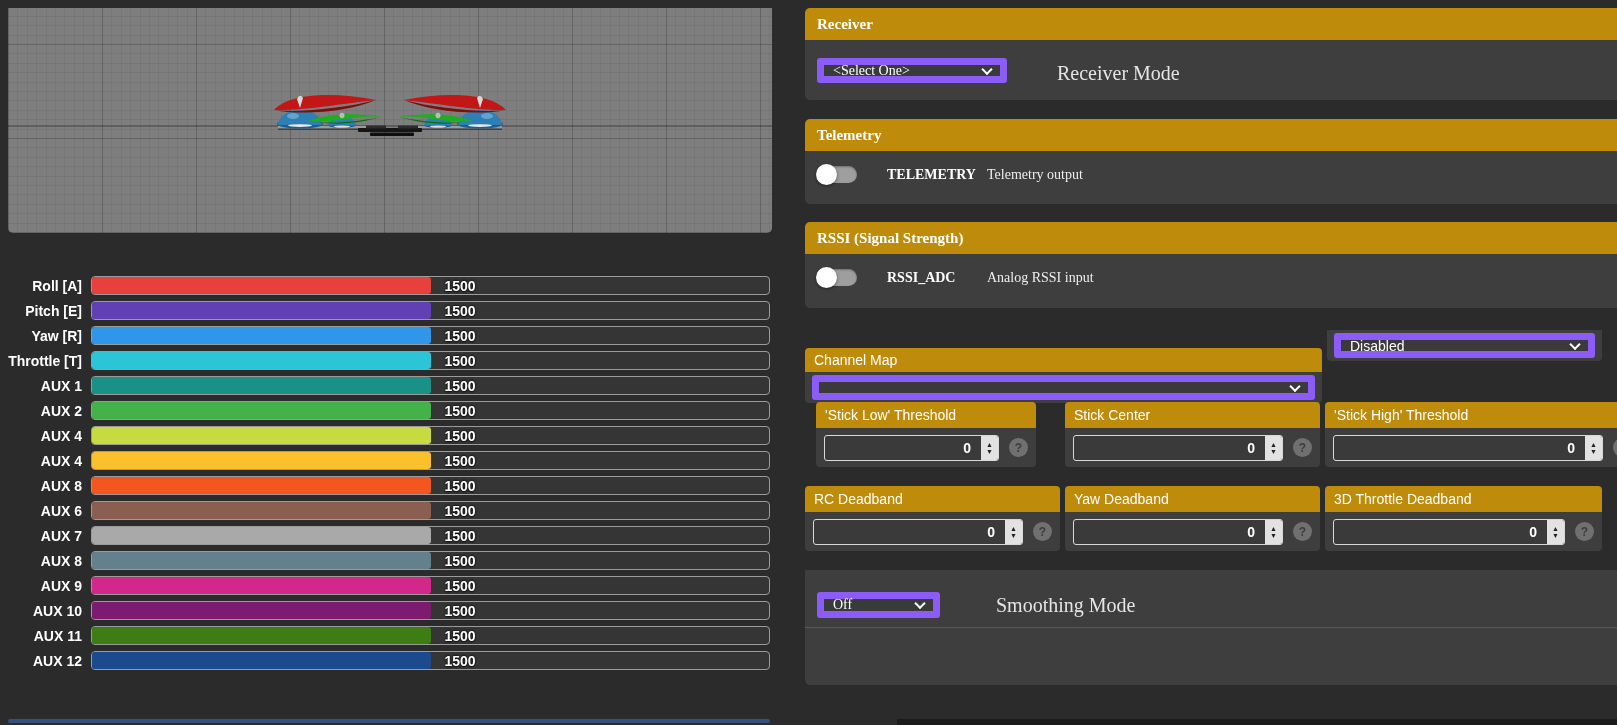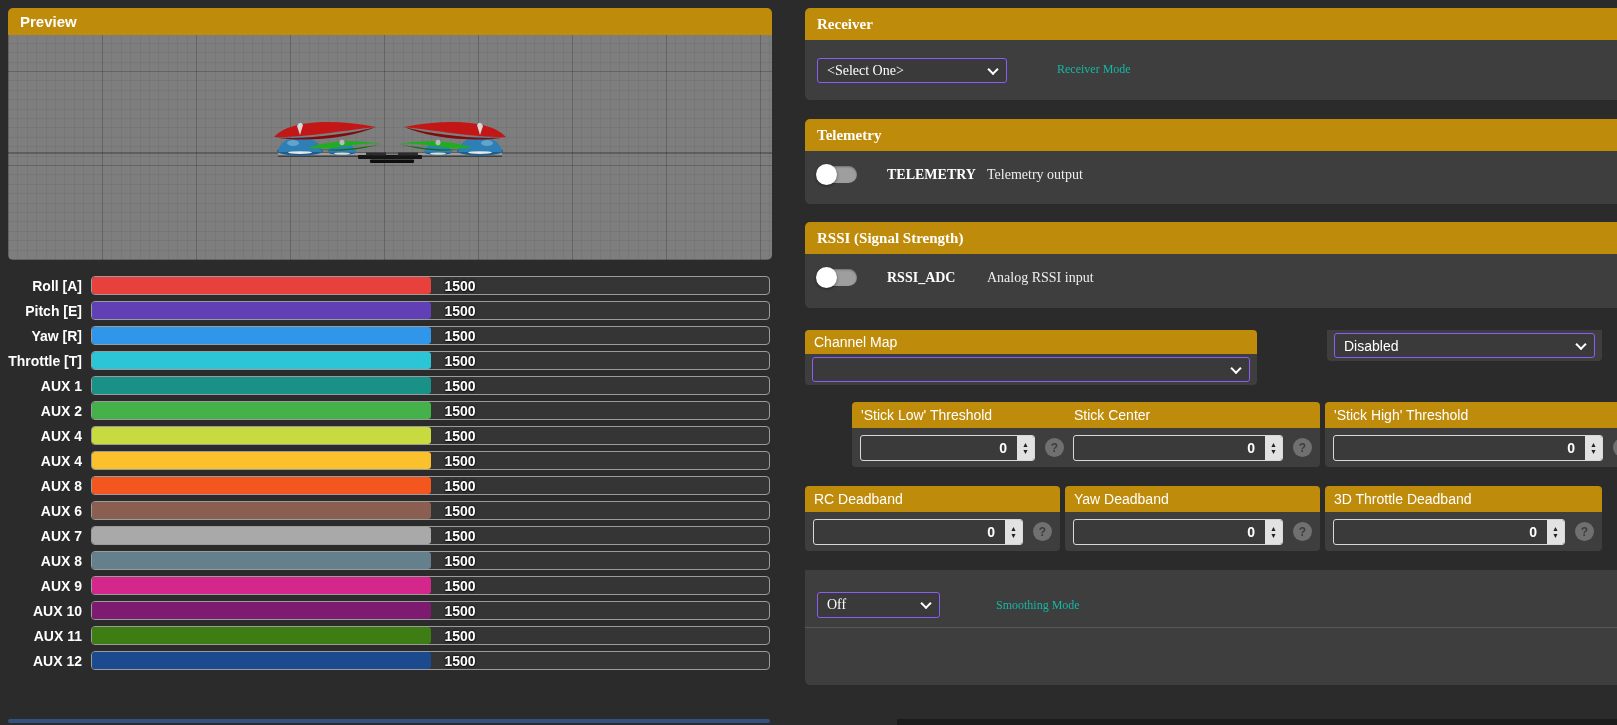--- a/index.html
+++ b/index.html
@@ -76,29 +76,29 @@
   .feature-name { margin-left:30px; width:100px; font-size:14px; font-weight:bold; }
   .feature-desc { font-size:14px; color:#eee; }
 
   
   .toggle { position:relative; width:40px; height:17px; border-radius:10px; background:#9e9e9e;
             box-shadow:inset 0 1px 2px rgba(0,0,0,0.3); cursor:pointer; flex:0 0 auto; }
   .toggle .knob { position:absolute; left:-1px; top:-2px; width:21px; height:21px; border-radius:50%;
                   background:#fff; box-shadow:0 1px 3px rgba(0,0,0,0.45); }
 
   
-  .select { position:relative; height:25px; background:#3a3a3a; border:1px solid #8b5cf6; border-radius:3px;
+  .select { position:relative; height:25px; background:#3a3a3a; border:7px solid #8b5cf6; border-radius:3px;
             display:flex; align-items:center; padding:0 24px 0 9px; font-size:14px; cursor:pointer; white-space:nowrap; }
   .select .chevron { position:absolute; right:9px; top:50%; width:8px; height:8px;
                      border-right:2px solid #fff; border-bottom:2px solid #fff;
                      transform:translateY(-70%) rotate(45deg); }
-  .inline-label { font-size:12px; color:#14b8a6; }
-
-  
-  #channel-map-box { left:805px; top:330px; width:452px; }
+  .inline-label { font-size:20px; color:#e5e5e5; }
+
+  
+  #channel-map-box { left:805px; top:348px; width:517px; }
   #rssi-channel-box { left:1327px; top:330px; width:275px; }
   #channel-map-box .panel-header, #rssi-channel-box .panel-header { height:24px; }
   #channel-map-box .panel-body, #rssi-channel-box .panel-body { height:31px; padding:3px 7px 0; border-radius:0 0 4px 4px; }
   #channel-map-box .select, #rssi-channel-box .select { width:100%; height:25px; }
 
   
   .grid-box .panel-header { height:26px; }
   .grid-box .panel-body { height:39px; display:flex; align-items:center; padding:0 8px; border-radius:0 0 4px 4px; }
   .num-wrap { position:relative; flex:1; height:26px; margin-right:10px; }
   .num-input { width:100%; height:100%; background:#3a3a3a; border:1px solid #d8d8d8; border-radius:3px;
@@ -116,23 +116,20 @@
   #rc-smoothing-panel .row { display:flex; align-items:center;gap:28px; }
   #smoothing-select { width:123px; height:26px; }
   #rc-smoothing-panel .divider { margin:9px -12px 0; border-top:1px solid #585858; }
 </style>
 </head>
 <body>
 
 <div id="app">
 
   <div class="panel" id="preview">
-    <div class="panel-header">
-      <span>Preview</span>
-    </div>
     <div class="panel-body" id="preview-body">
       <svg id="quad-model" viewBox="0 0 240 72">
         <defs>
           <g id="half">
             <rect x="8" y="48" width="94" height="2.5" fill="#9c9c9c"></rect>
             <rect x="8" y="50.5" width="94" height="1.5" fill="#3f3f3f"></rect>
             <ellipse cx="30" cy="46" rx="23" ry="4.5" fill="#1d5d8f"></ellipse>
             <path d="M8,47 Q10,33 30,32 Q50,33 52,47 Z" fill="#2e7fb5"></path>
             <ellipse cx="23" cy="38" rx="6" ry="3" fill="#7db9da" opacity="0.65"></ellipse>
             <ellipse cx="30" cy="47.6" rx="12" ry="1.4" fill="#e8e8e8"></ellipse>
@@ -330,21 +327,21 @@
   </div>
   <div class="panel" id="rssi-channel-box">
     <div class="panel-body">
       <div class="select">
         <span class="select-text">Disabled</span>
         <span class="chevron"></span>
       </div>
     </div>
   </div>
 
-  <div class="panel grid-box" style="left:852px; top:402px; width:220px;">
+  <div class="panel grid-box" style="left:816px; top:402px; width:220px;">
     <div class="panel-header subhdr">'Stick Low' Threshold</div>
     <div class="panel-body">
       <div class="num-wrap">
         <input class="num-input" value="0" style="">
         <span class="spinner">
             <span>▲</span>
             <span>▼</span>
           </span>
       </div>
       <div class="help-gray">?</div>

